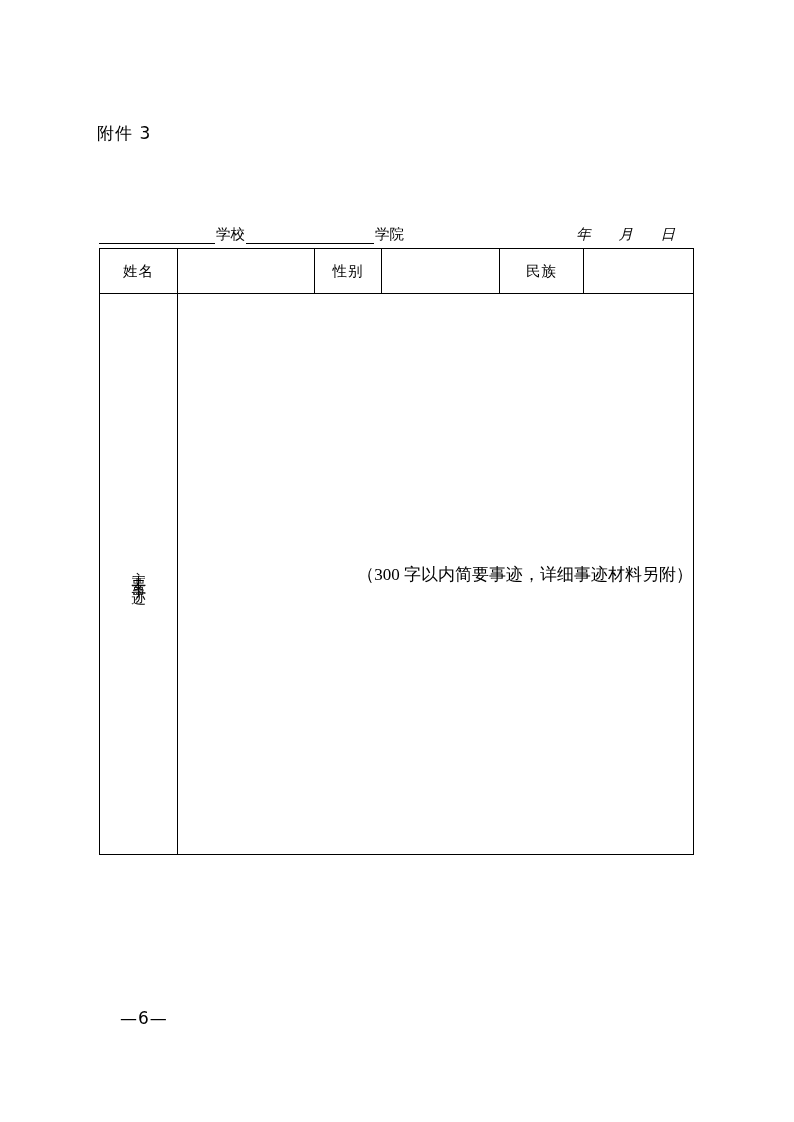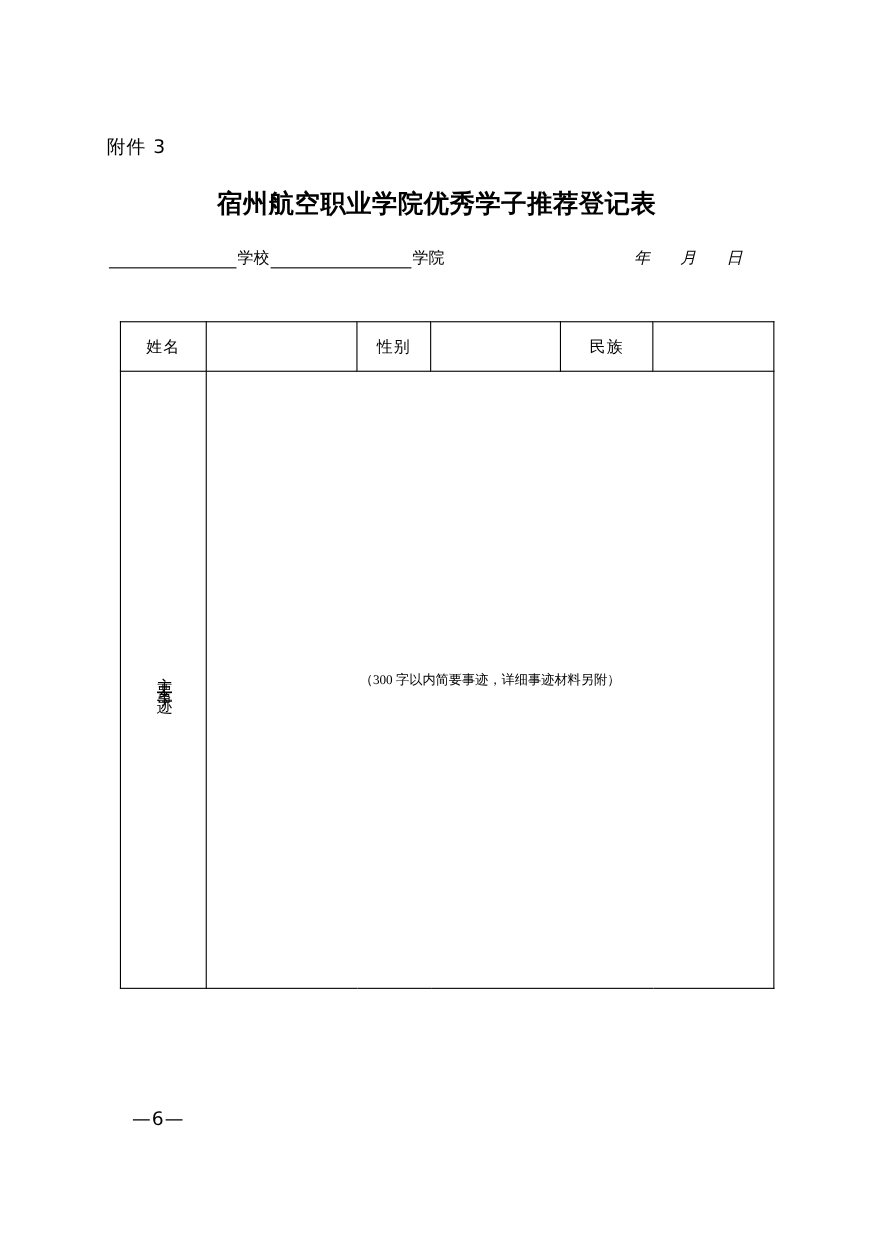--- a/index.html
+++ b/index.html
@@ -67,26 +67,25 @@
     right: 18px;
     top: 0;
     letter-spacing: 0;
     font-style: italic;
   }
   .subheader .date-part span { margin-left: 24px; }
 
   
   .form-table {
     position: absolute;
-    left: 109px;
+    left: 99px;
     top: 248px;
     width: 594px;
     border-collapse: collapse;
     table-layout: fixed;
-    margin-top: 44px;
   }
   .form-table td {
     border: 1px solid #000000;
     font-size: 14.5px;
     text-align: center;
     vertical-align: middle;
     padding: 0;
   }
   .cell-label {
     font-family: "DejaVu Sans", "Liberation Sans", sans-serif;
@@ -109,41 +108,40 @@
     font-size: 14.5px;
     display: inline-block;
     line-height: 1;
   }
 
   .deeds-cell {
     position: relative;
     vertical-align: middle;
   }
   .deeds-hint {
-    font-size: 12px;
-    text-align: center;
+    font-size: 17px;
+    text-align: right;
   }
 
   .page-number {
     position: absolute;
     left: 120px;
     top: 1008px;
     font-size: 17px;
     font-family: "DejaVu Sans", "Liberation Sans", sans-serif;
     letter-spacing: 1px;
   }
 </style>
 </head>
 <body>
 
 <div class="page">
 
   <div class="attachment-label">附件 3</div>
 
-  <div class="doc-title">宿州航空职业学院优秀学子推荐登记表</div>
 
   <div class="subheader">
     <span class="blank sh-b1">&nbsp;</span><span class="sh-text">学校</span><span class="blank sh-b2">&nbsp;</span><span class="sh-text">学院</span>
     <span class="date-part">
       <span>年</span>
       <span>月</span>
       <span>日</span>
     </span>
   </div>
 

